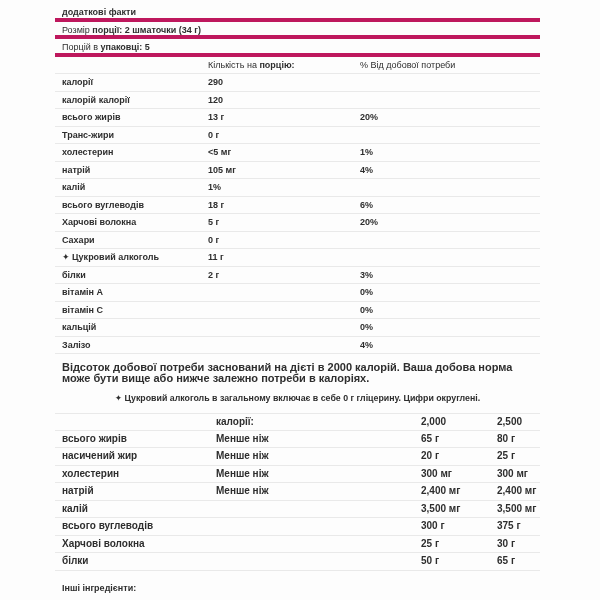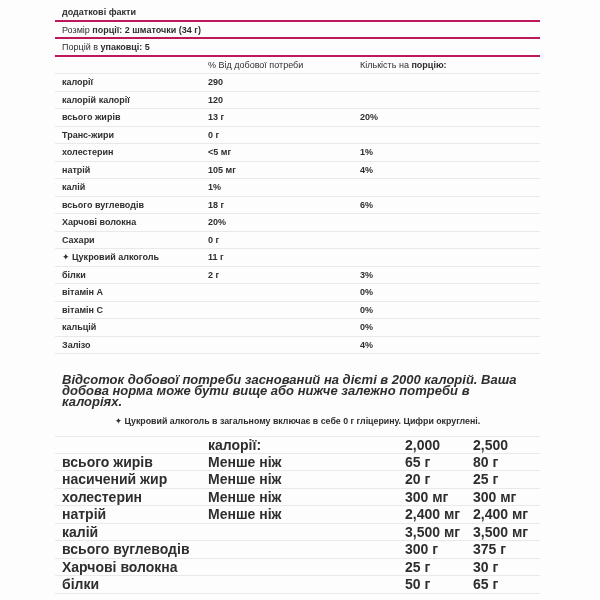--- a/index.html
+++ b/index.html
@@ -4,33 +4,33 @@
 <style>
   * { margin:0; padding:0; box-sizing:border-box; }
   html,body { width:600px; height:600px; background:#fdfdfd; overflow:hidden;
     font-family:"Liberation Sans","DejaVu Sans",sans-serif; color:#2e2e2e; }
   .panel { position:absolute; left:55px; top:4px; width:485px; }
 
   .row { display:grid; grid-template-columns:146px 152px auto; padding-left:7px;
     height:17.5px; line-height:16.5px; align-items:center;
     border-bottom:1px solid #e9e9e9; font-size:9px; font-weight:700; }
   .introrow { display:block; height:17.5px; line-height:16.5px; padding-left:7px;
-    border-bottom:2px solid #be185d; font-size:9px; font-weight:400; }
+    border-bottom:4px solid #be185d; font-size:9px; font-weight:400; }
   .b { font-weight:700; }
   .headrow { font-weight:400; }
   .headrow .b { font-weight:700; }
 
   .notes { padding:8px 7px 9px 7px; }
-  .note-italic { font-size:13px; font-style:italic; font-weight:600;
-    line-height:11px; margin-bottom:9px;margin-top:12px; }
+  .note-italic { font-size:11px; font-weight:600;
+    line-height:11px; margin-bottom:9px; }
   .note-bold { font-size:8.8px; font-weight:700; line-height:11px;text-align:center; }
 
   .dvrow { display:grid; grid-template-columns:146px 197px 68px auto; padding-left:7px;
     height:17.5px; line-height:16.5px; align-items:center;
-    border-bottom:1px solid #e9e9e9; font-size:14px; font-weight:600; }
+    border-bottom:1px solid #e9e9e9; font-size:10px; font-weight:600;gap:8px; }
   .dvrow.dvhead { border-top:1px solid #e9e9e9; font-weight:700; }
 
   .footer { padding:12px 7px 0 7px; font-size:9px; font-weight:700; }
 </style>
 </head>
 <body>
 
 <div class="panel">
 
   <div class="introrow b">додаткові факти</div>
@@ -38,24 +38,24 @@
   <div class="introrow">
     <span>Розмір </span><span class="b">порції:</span><span class="b"> 2 шматочки (34 г)</span>
   </div>
 
   <div class="introrow">
     <span>Порцій в </span><span class="b">упаковці:</span><span class="b"> 5</span>
   </div>
 
   <div class="row headrow">
     <span></span>
-    <span>% Від добової потреби</span>
     <span>
       <span>Кількість на </span><span class="b">порцію:</span>
     </span>
+    <span>% Від добової потреби</span>
   </div>
 
   <div>
 
       <div class="row">
         <span>калорії</span>
         <span>290</span>
         <span></span>
       </div>
 
@@ -96,20 +96,21 @@
       </div>
 
       <div class="row">
         <span>всього вуглеводів</span>
         <span>18 г</span>
         <span>6%</span>
       </div>
 
       <div class="row">
         <span>Харчові волокна</span>
+        <span>5 г</span>
         <span>20%</span>
       </div>
 
       <div class="row">
         <span>Сахари</span>
         <span>0 г</span>
         <span></span>
       </div>
 
       <div class="row">

